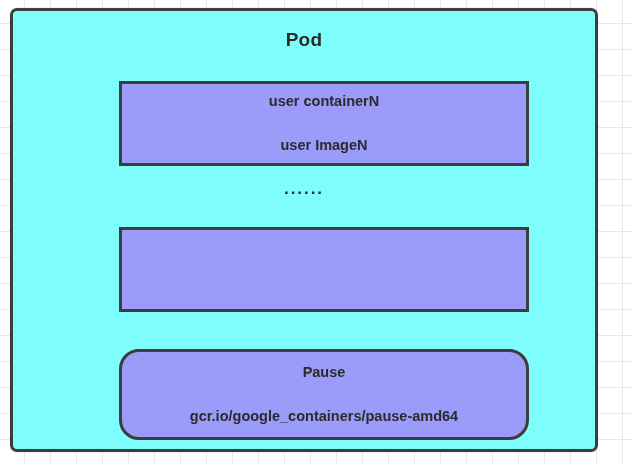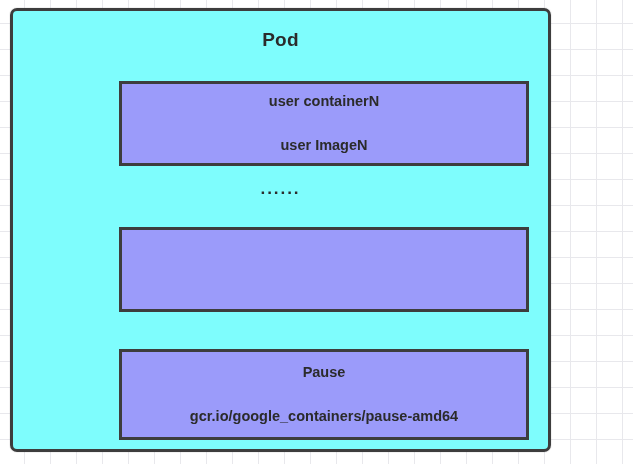--- a/index.html
+++ b/index.html
@@ -20,21 +20,21 @@
     background-size: 26px 26px;
     background-position: -2px -3px;
     font-family: "Liberation Sans", "DejaVu Sans", sans-serif;
   }
 
   
   .pod-box {
     position: absolute;
     left: 10px;
     top: 8px;
-    width: 541px;
+    width: 588px;
     height: 444px;
     box-sizing: border-box;
     background: #7efdfd;
     border: 3px solid #3d3d3d;
     border-radius: 7px;
     box-shadow: 0 0 0 1px rgba(0,0,0,0.05);
   }
 
   .pod-title {
     position: absolute;
@@ -69,21 +69,21 @@
     color: #2b2b2b;
     line-height: 1.2;
     white-space: nowrap;
   }
 
   .inner-box .line.top    { margin-bottom: 13px; }
   .inner-box .line.bottom { margin-top: 13px; }
 
   #box-containerN { top: 70px;  height: 85px; }
   #box-container1 { top: 216px; height: 85px; }
-  #box-pause      { top: 338px; height: 91px; }
+  #box-pause      { top: 338px; height: 91px; border-radius: 20px; }
 
   
   .ellipsis-row {
     position: absolute;
     left: 0;
     top: 172px;
     width: 100%;
     text-align: center;
     font-size: 17px;
     font-weight: bold;

